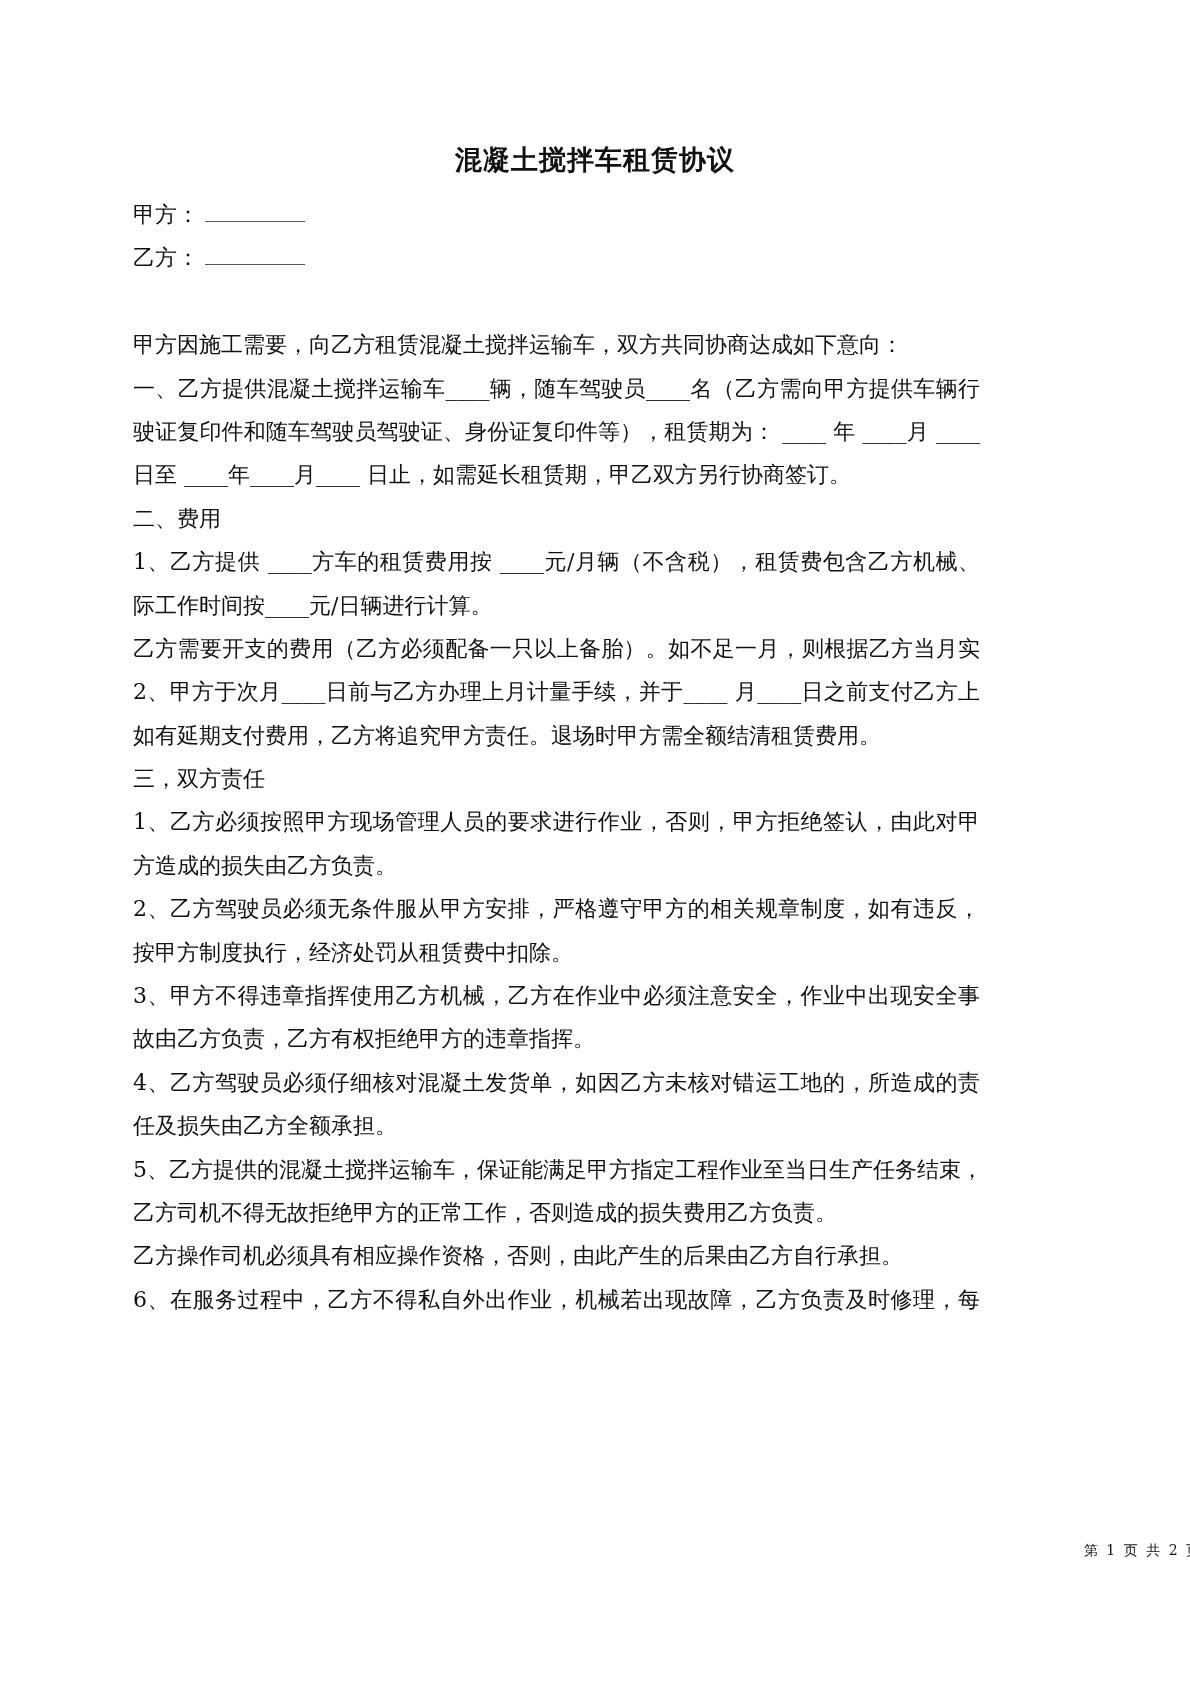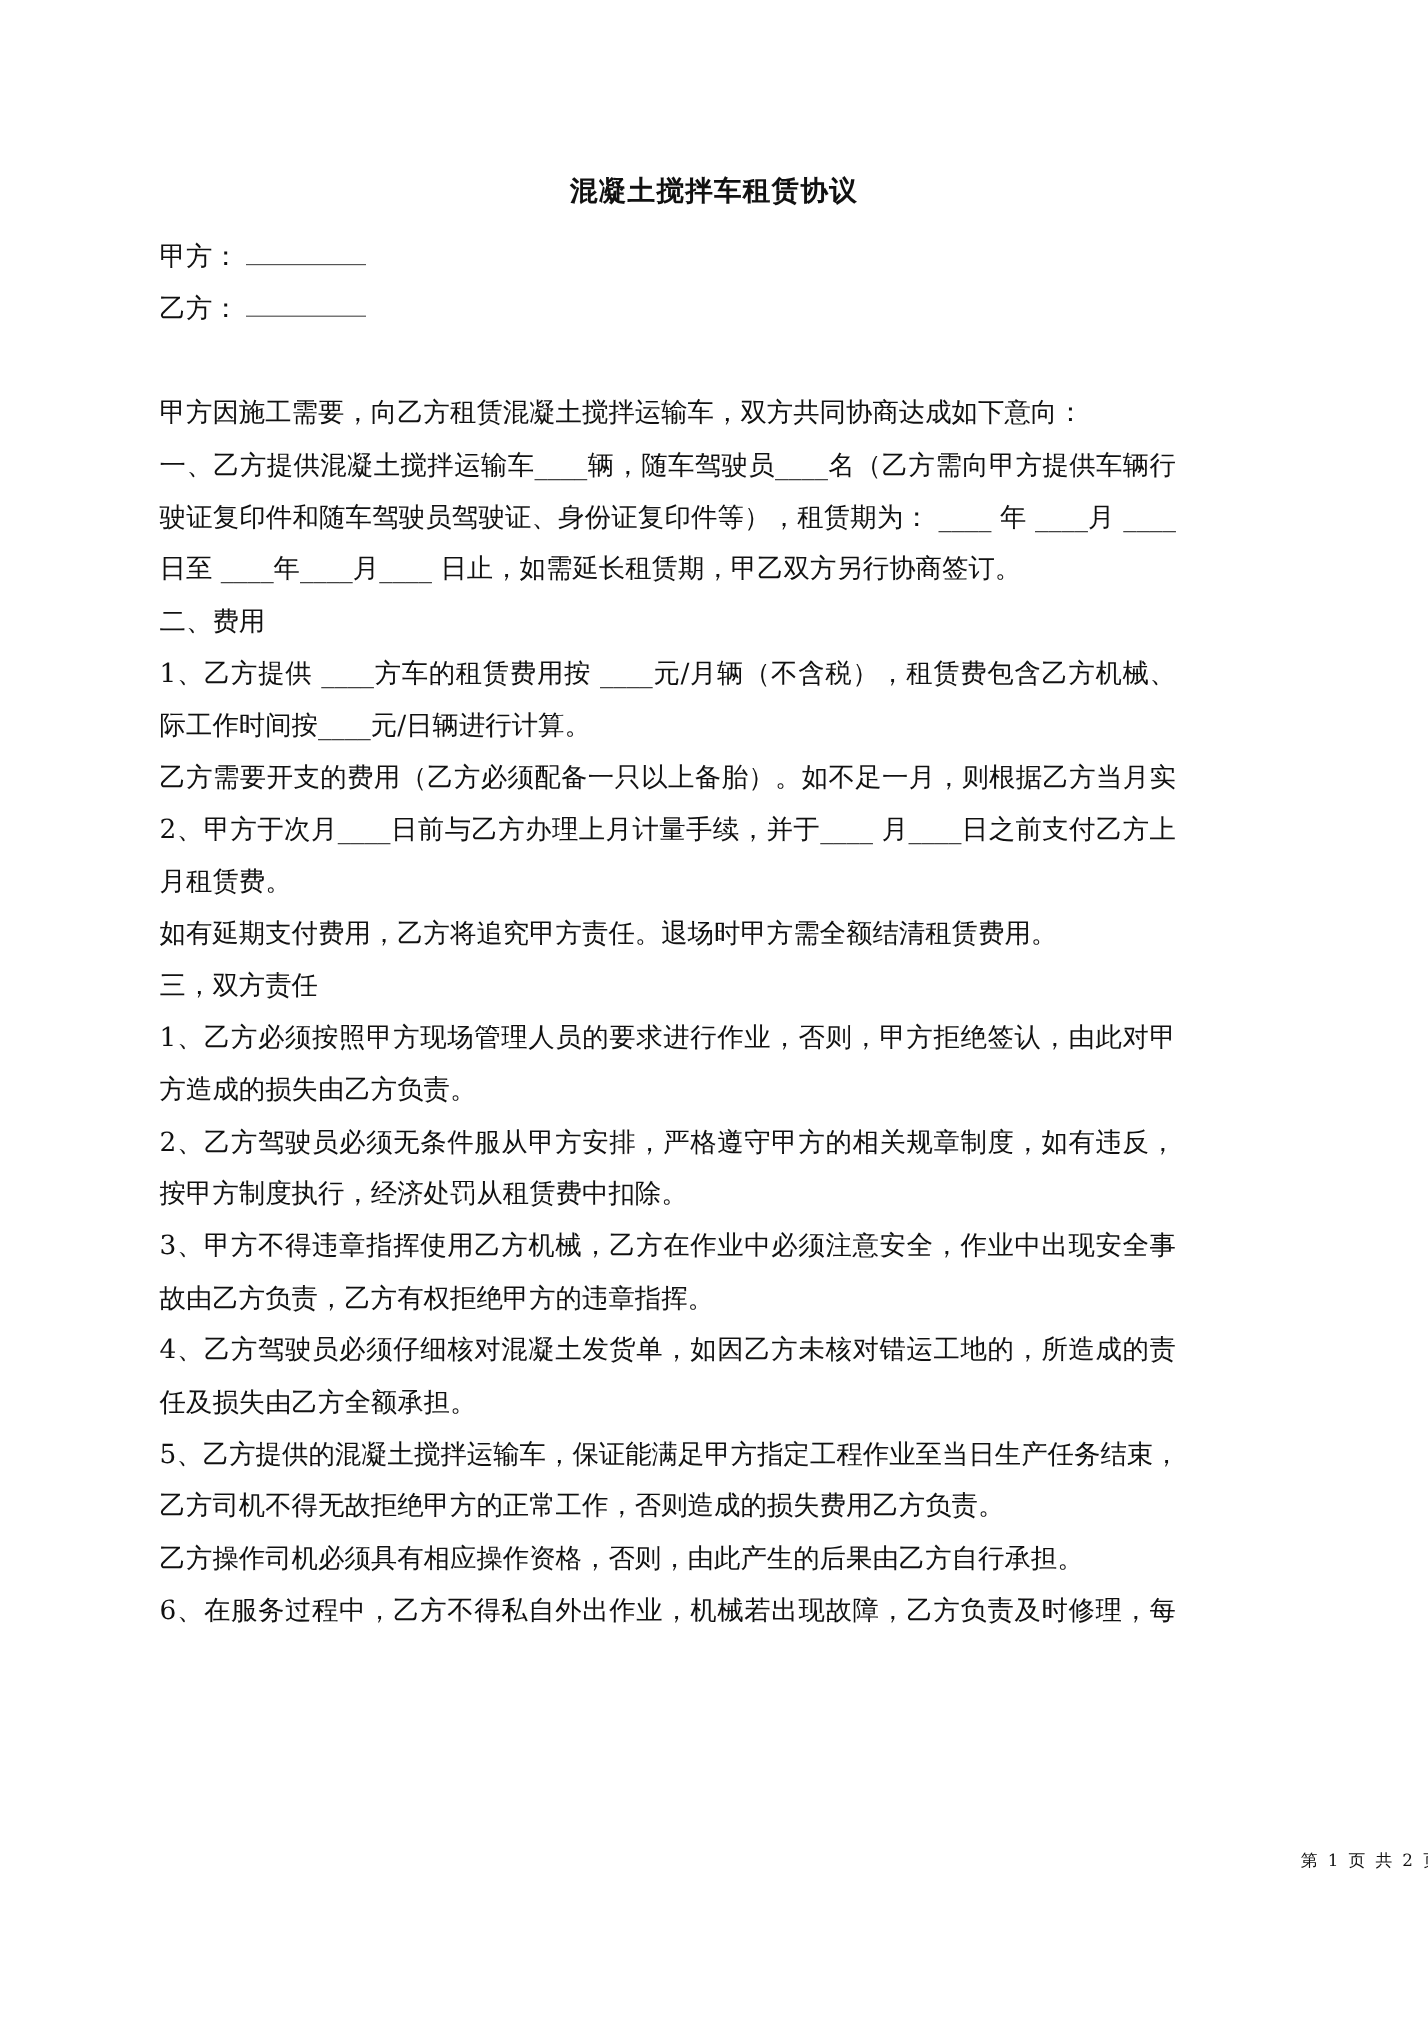--- a/index.html
+++ b/index.html
@@ -1,20 +1,20 @@
 <!DOCTYPE html>
 <html><head>
   <meta charset="utf-8">
   <style>
     html, body { margin:0; padding:0; background:#ffffff; }
     body { width:1190px; height:1683px; position:relative; overflow:hidden;
            font-family:"DejaVu Serif","Liberation Serif",serif; color:#111; }
     .page { position:absolute; left:0; top:0; width:1190px; height:1683px; background:#fff; }
     .title { position:absolute; top:138px; left:0; width:1190px; text-align:center;
-             font-size:23px; font-weight:bold; letter-spacing:1px; line-height:44px; }
+             font-size:27px; font-weight:bold; letter-spacing:1px; line-height:44px; }
     .body { position:absolute; left:133px; top:193px; width:847px; }
     .line { height:43.4px; line-height:43.4px; font-size:22px; white-space:nowrap;
             text-align:justify; text-align-last:justify; }
     .line.last { text-align-last:left; }
     .spacer { height:43.4px; }
     .blank { display:inline-block; border-bottom:1px solid #555; height:16px; vertical-align:baseline; }
     .party-blank { width:100px; margin-left:6px; }
     .footer { position:absolute; top:1542px; left:12px; width:1190px; text-align:right;
               font-size:14px; letter-spacing:2px; }
   </style>
@@ -36,21 +36,20 @@
     <div id="lines">
         <div class="line last">甲方因施工需要，向乙方租赁混凝土搅拌运输车，双方共同协商达成如下意向：</div>
         <div class="line">一、乙方提供混凝土搅拌运输车____辆，随车驾驶员____名（乙方需向甲方提供车辆行</div>
         <div class="line">驶证复印件和随车驾驶员驾驶证、身份证复印件等），租赁期为： ____ 年 ____月 ____</div>
         <div class="line last">日至 ____年____月____ 日止，如需延长租赁期，甲乙双方另行协商签订。</div>
         <div class="line last">二、费用</div>
         <div class="line">1、乙方提供 ____方车的租赁费用按 ____元/月辆（不含税），租赁费包含乙方机械、</div>
         <div class="line last">际工作时间按____元/日辆进行计算。</div>
         <div class="line">乙方需要开支的费用（乙方必须配备一只以上备胎）。如不足一月，则根据乙方当月实</div>
         <div class="line">2、甲方于次月____日前与乙方办理上月计量手续，并于____ 月____日之前支付乙方上</div>
-        <div class="line last">月租赁费。</div>
         <div class="line last">如有延期支付费用，乙方将追究甲方责任。退场时甲方需全额结清租赁费用。</div>
         <div class="line last">三，双方责任</div>
         <div class="line">1、乙方必须按照甲方现场管理人员的要求进行作业，否则，甲方拒绝签认，由此对甲</div>
         <div class="line last">方造成的损失由乙方负责。</div>
         <div class="line">2、乙方驾驶员必须无条件服从甲方安排，严格遵守甲方的相关规章制度，如有违反，</div>
         <div class="line last">按甲方制度执行，经济处罚从租赁费中扣除。</div>
         <div class="line">3、甲方不得违章指挥使用乙方机械，乙方在作业中必须注意安全，作业中出现安全事</div>
         <div class="line last">故由乙方负责，乙方有权拒绝甲方的违章指挥。</div>
         <div class="line">4、乙方驾驶员必须仔细核对混凝土发货单，如因乙方未核对错运工地的，所造成的责</div>
         <div class="line last">任及损失由乙方全额承担。</div>

